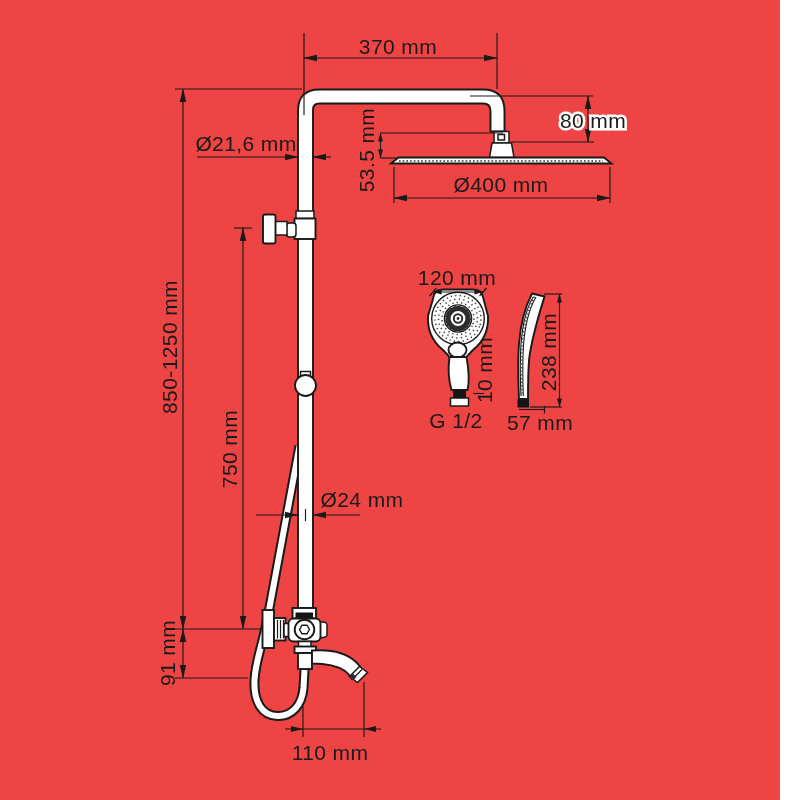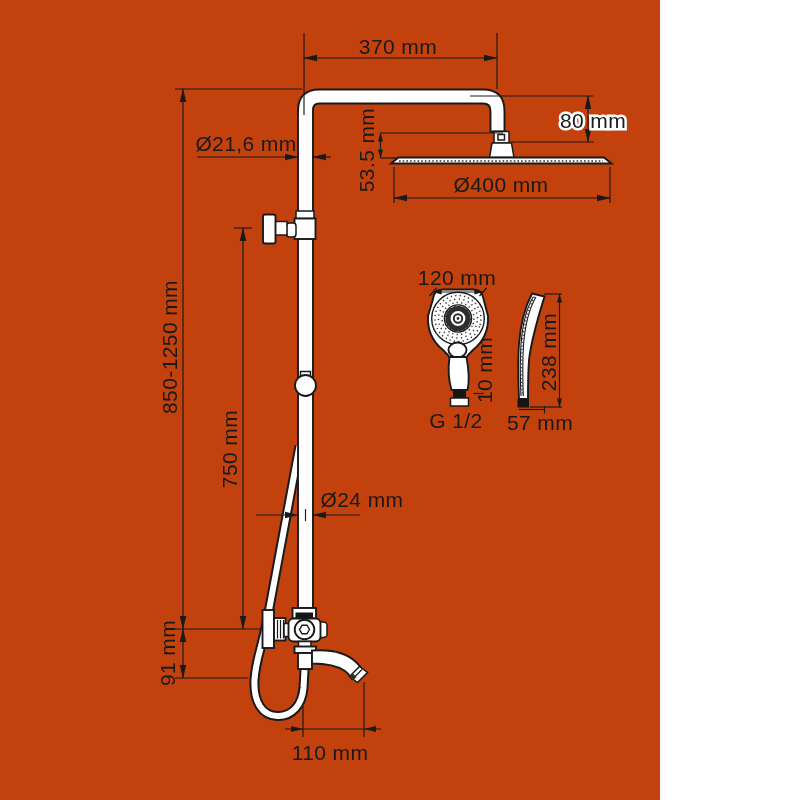--- a/index.html
+++ b/index.html
@@ -1,16 +1,16 @@
 <!DOCTYPE html>
 <html><head>
 <meta charset="utf-8">
 <style>
   html,body{margin:0;padding:0;background:#ffffff;}
-  .stage{width:660px;height:800px;background:#c2410c;position:relative;overflow:hidden;}
+  .stage{width:780px;height:800px;background:#ef4444;position:relative;overflow:hidden;}
   svg{display:block;}
   .lbl{
     font-family:"Liberation Sans", sans-serif;
     font-size:21px;
     fill:#1a1a1a;
     letter-spacing:0.4px;
   }
   .comp{fill:#ffffff;stroke:#1a1a1a;stroke-width:1.9;}
   .comp-thin{fill:#ffffff;stroke:#1a1a1a;stroke-width:1.5;}
   .dark{fill:#151515;stroke:none;}

